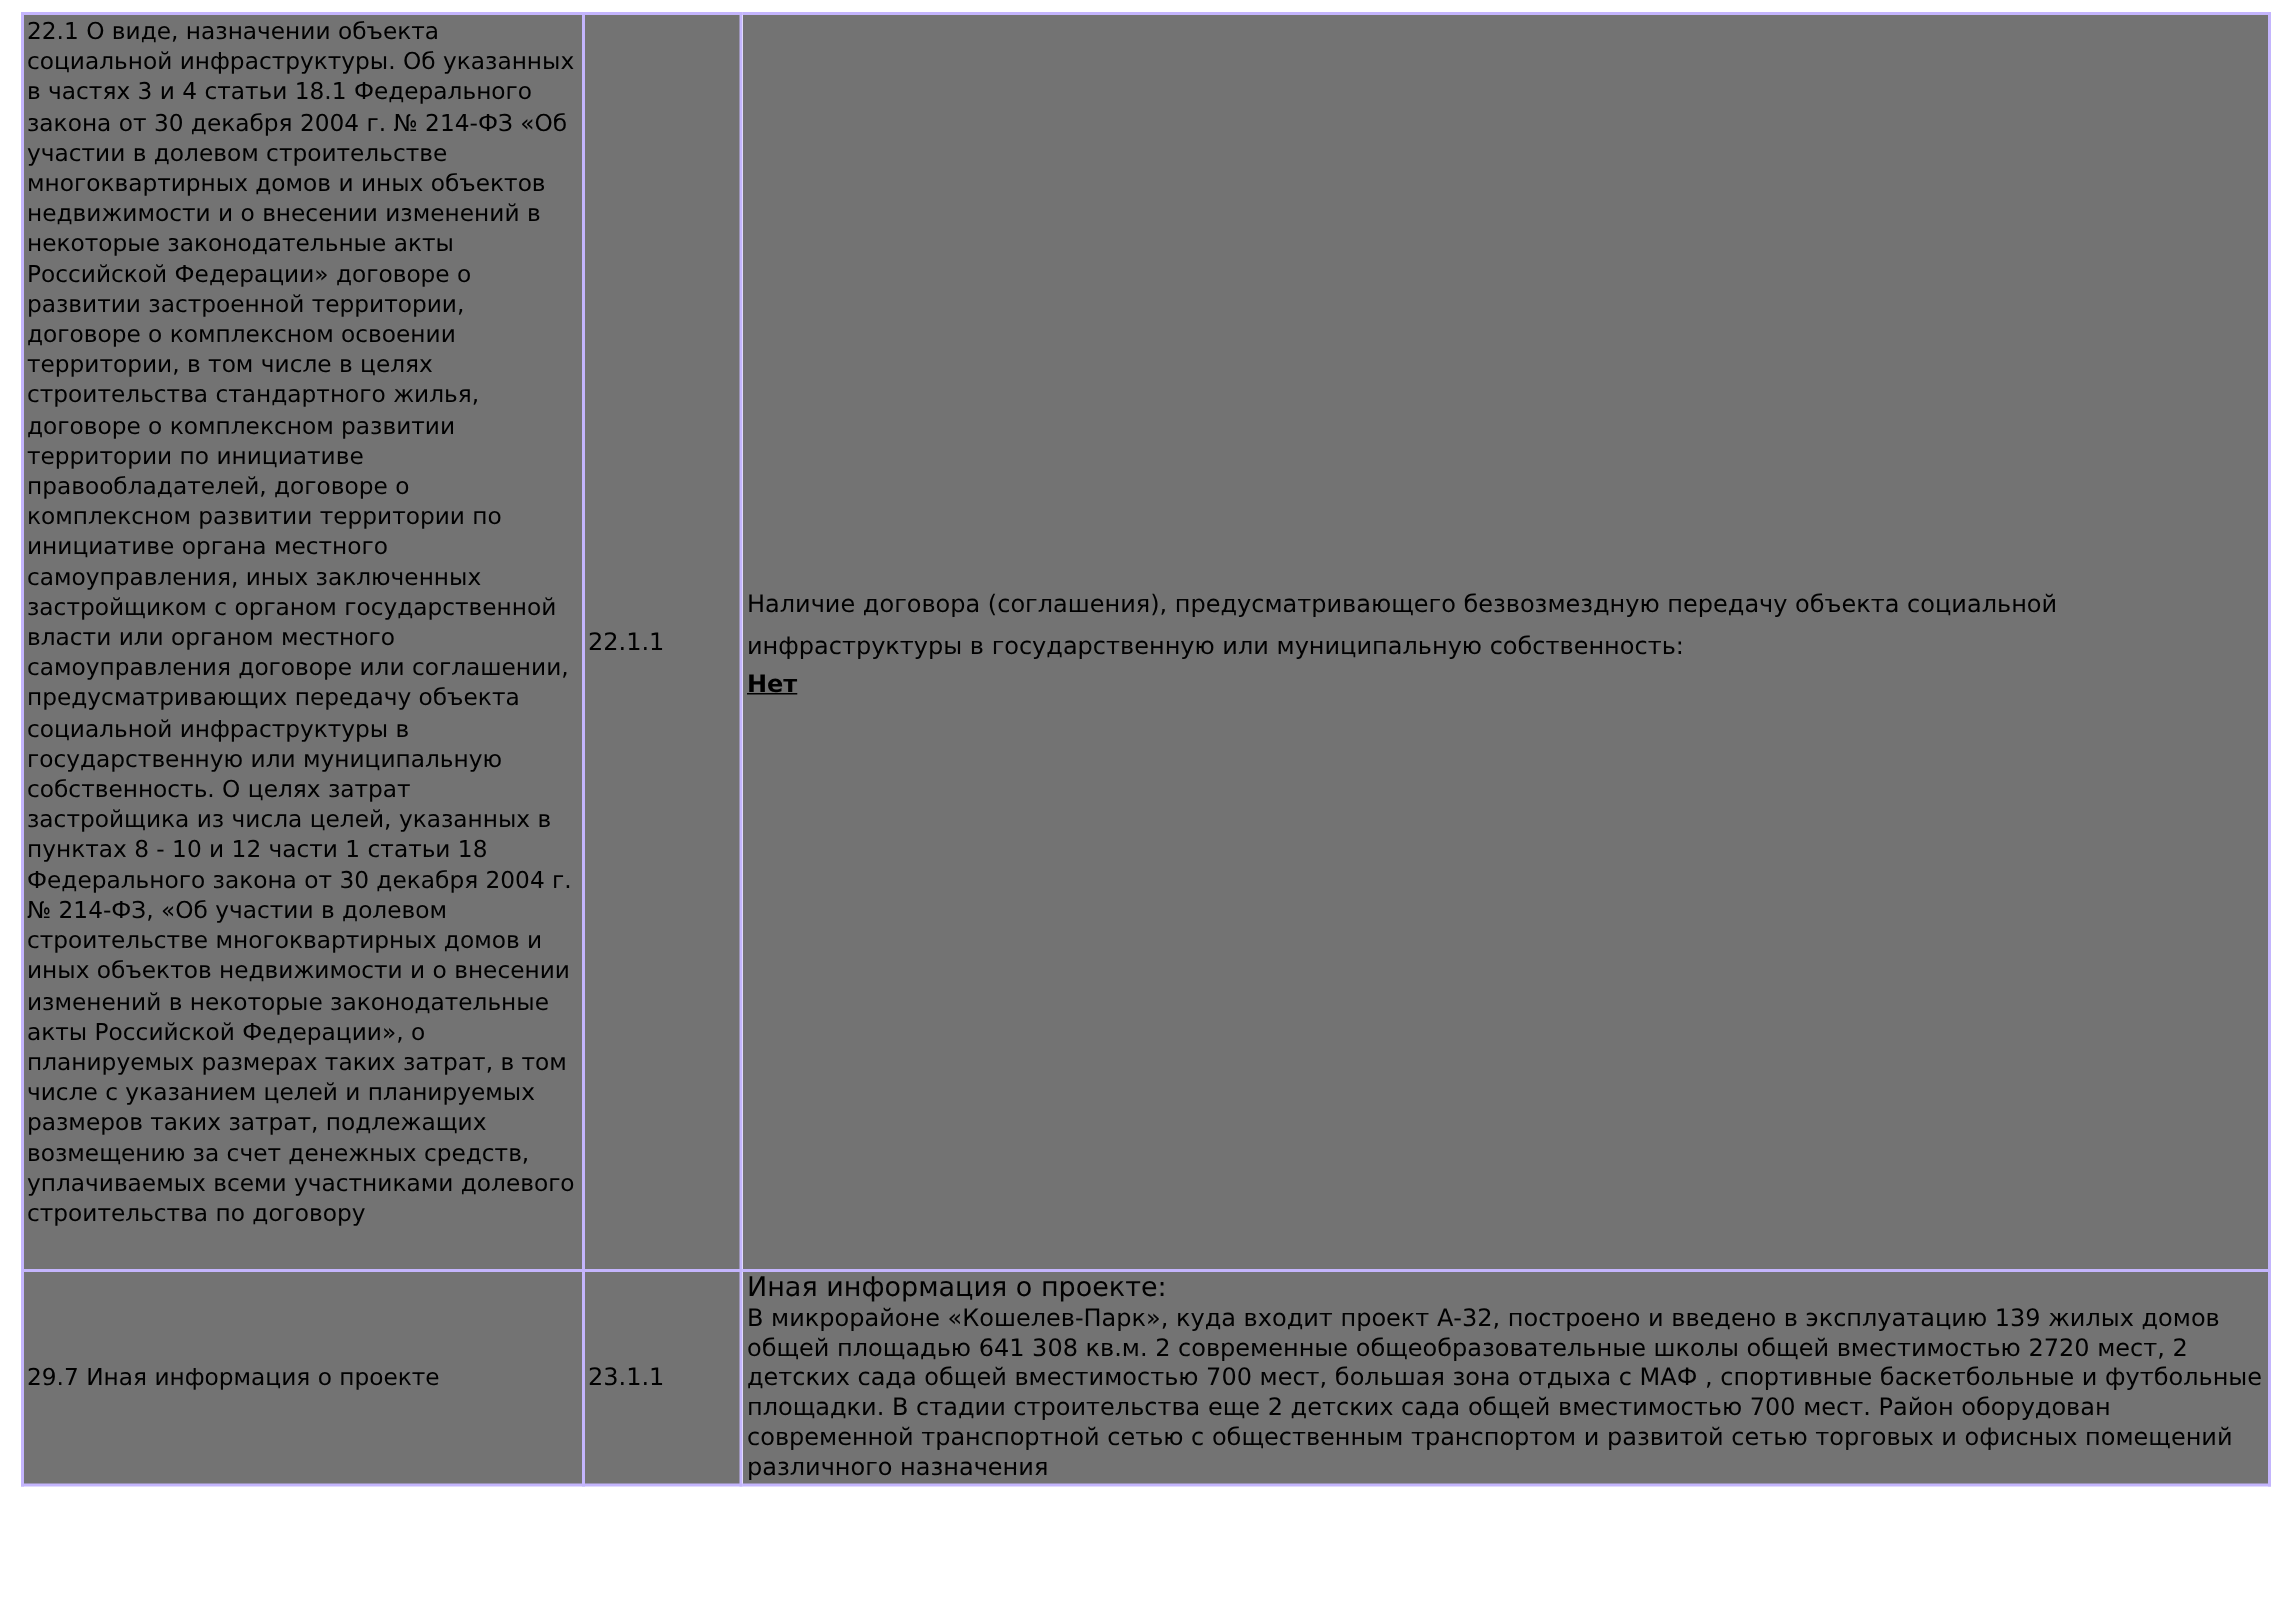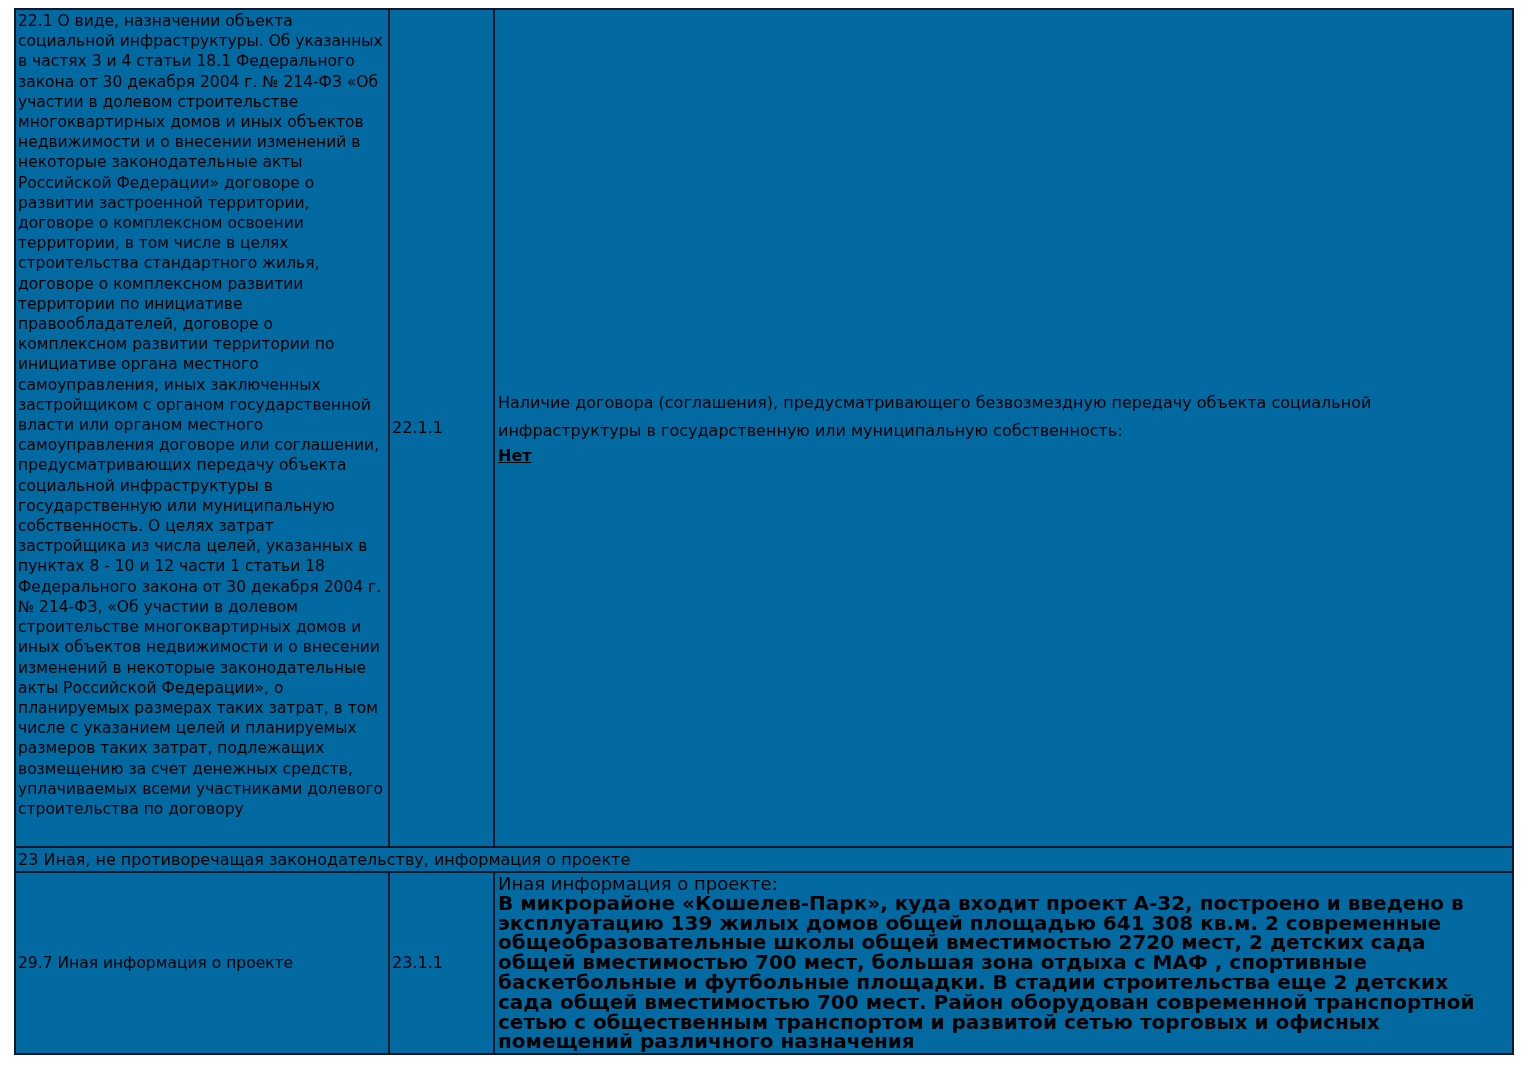--- a/index.html
+++ b/index.html
@@ -15,22 +15,22 @@
   }
   .page { position: absolute; left: 0; top: 0; width: 1529px; height: 1080px; background: #ffffff; }
 
   table.decl {
     position: absolute; left: 14px; top: 8px;
     width: 1498px;
     border-collapse: collapse;
     table-layout: fixed;
   }
   table.decl td {
-    border: 2px solid #0f172a;
-    background: #0369a1;
+    border: 2px solid #c4b5fd;
+    background: #737373;
     overflow: hidden;
   }
 
   
   td.q-cell {
     font-size: 15.5px;
     line-height: 20.2px;
     padding: 1px 2px 1px 2px;
   }
   td.q-top    { vertical-align: top; }
@@ -46,21 +46,21 @@
   }
 
   
   td.a-cell {
     vertical-align: middle;
     padding: 1px 3px;
   }
   .a-label   { font-size: 16px; line-height: 28px; }
   .a-value   { font-size: 16px; line-height: 21.6px; font-weight: bold; text-decoration: underline; }
   .a-label-sm { font-size: 18px; line-height: 19.8px; }
-  .a-value-sm { font-size: 20px; line-height: 19.8px; font-weight: bold; }
+  .a-value-sm { font-size: 16px; line-height: 19.8px; font-weight: normal; }
 
   
   td.section-cell {
     font-size: 16px;
     line-height: 21px;
     vertical-align: middle;
     padding: 1px 2px;
   }
 
   tr.row-22-1  { height: 838px; }
@@ -80,23 +80,20 @@
     <tbody>
       <tr class="row-22-1">
         <td class="q-cell q-top">22.1 О виде, назначении объекта социальной инфраструктуры. Об указанных в частях 3 и 4 статьи 18.1 Федерального закона от 30 декабря 2004 г. № 214-ФЗ «Об участии в долевом строительстве многоквартирных домов и иных объектов недвижимости и о внесении изменений в некоторые законодательные акты Российской Федерации» договоре о развитии застроенной территории, договоре о комплексном освоении территории, в том числе в целях строительства стандартного жилья, договоре о комплексном развитии территории по инициативе правообладателей, договоре о комплексном развитии территории по инициативе органа местного самоуправления, иных заключенных застройщиком с органом государственной власти или органом местного самоуправления договоре или соглашении, предусматривающих передачу объекта социальной инфраструктуры в государственную или муниципальную собственность. О целях затрат застройщика из числа целей, указанных в пунктах 8 - 10 и 12 части 1 статьи 18 Федерального закона от 30 декабря 2004 г. № 214-ФЗ, «Об участии в долевом строительстве многоквартирных домов и иных объектов недвижимости и о внесении изменений в некоторые законодательные акты Российской Федерации», о планируемых размерах таких затрат, в том числе с указанием целей и планируемых размеров таких затрат, подлежащих возмещению за счет денежных средств, уплачиваемых всеми участниками долевого строительства по договору</td>
         <td class="code-cell">22.1.1</td>
         <td class="a-cell">
           <div class="a-label">Наличие договора (соглашения), предусматривающего безвозмездную передачу объекта социальной инфраструктуры в государственную или муниципальную собственность:</div>
           <div class="a-value">Нет</div>
         </td>
       </tr>
 
-      <tr class="row-sec23">
-        <td class="section-cell" colspan="3">23 Иная, не противоречащая законодательству, информация о проекте</td>
-      </tr>
 
       <tr class="row-23-1">
         <td class="q-cell q-middle">29.7 Иная информация о проекте</td>
         <td class="code-cell">23.1.1</td>
         <td class="a-cell">
           <div class="a-label-sm">Иная информация о проекте:</div>
           <div class="a-value-sm">В микрорайоне «Кошелев-Парк», куда входит проект А-32, построено и введено в эксплуатацию 139 жилых домов общей площадью 641 308 кв.м. 2 современные общеобразовательные школы общей вместимостью 2720 мест, 2 детских сада общей вместимостью 700 мест, большая зона отдыха с МАФ , спортивные баскетбольные и футбольные площадки. В стадии строительства еще 2 детских сада общей вместимостью 700 мест. Район оборудован современной транспортной сетью с общественным транспортом и развитой сетью торговых и офисных помещений различного назначения</div>
         </td>
       </tr>
     </tbody>

